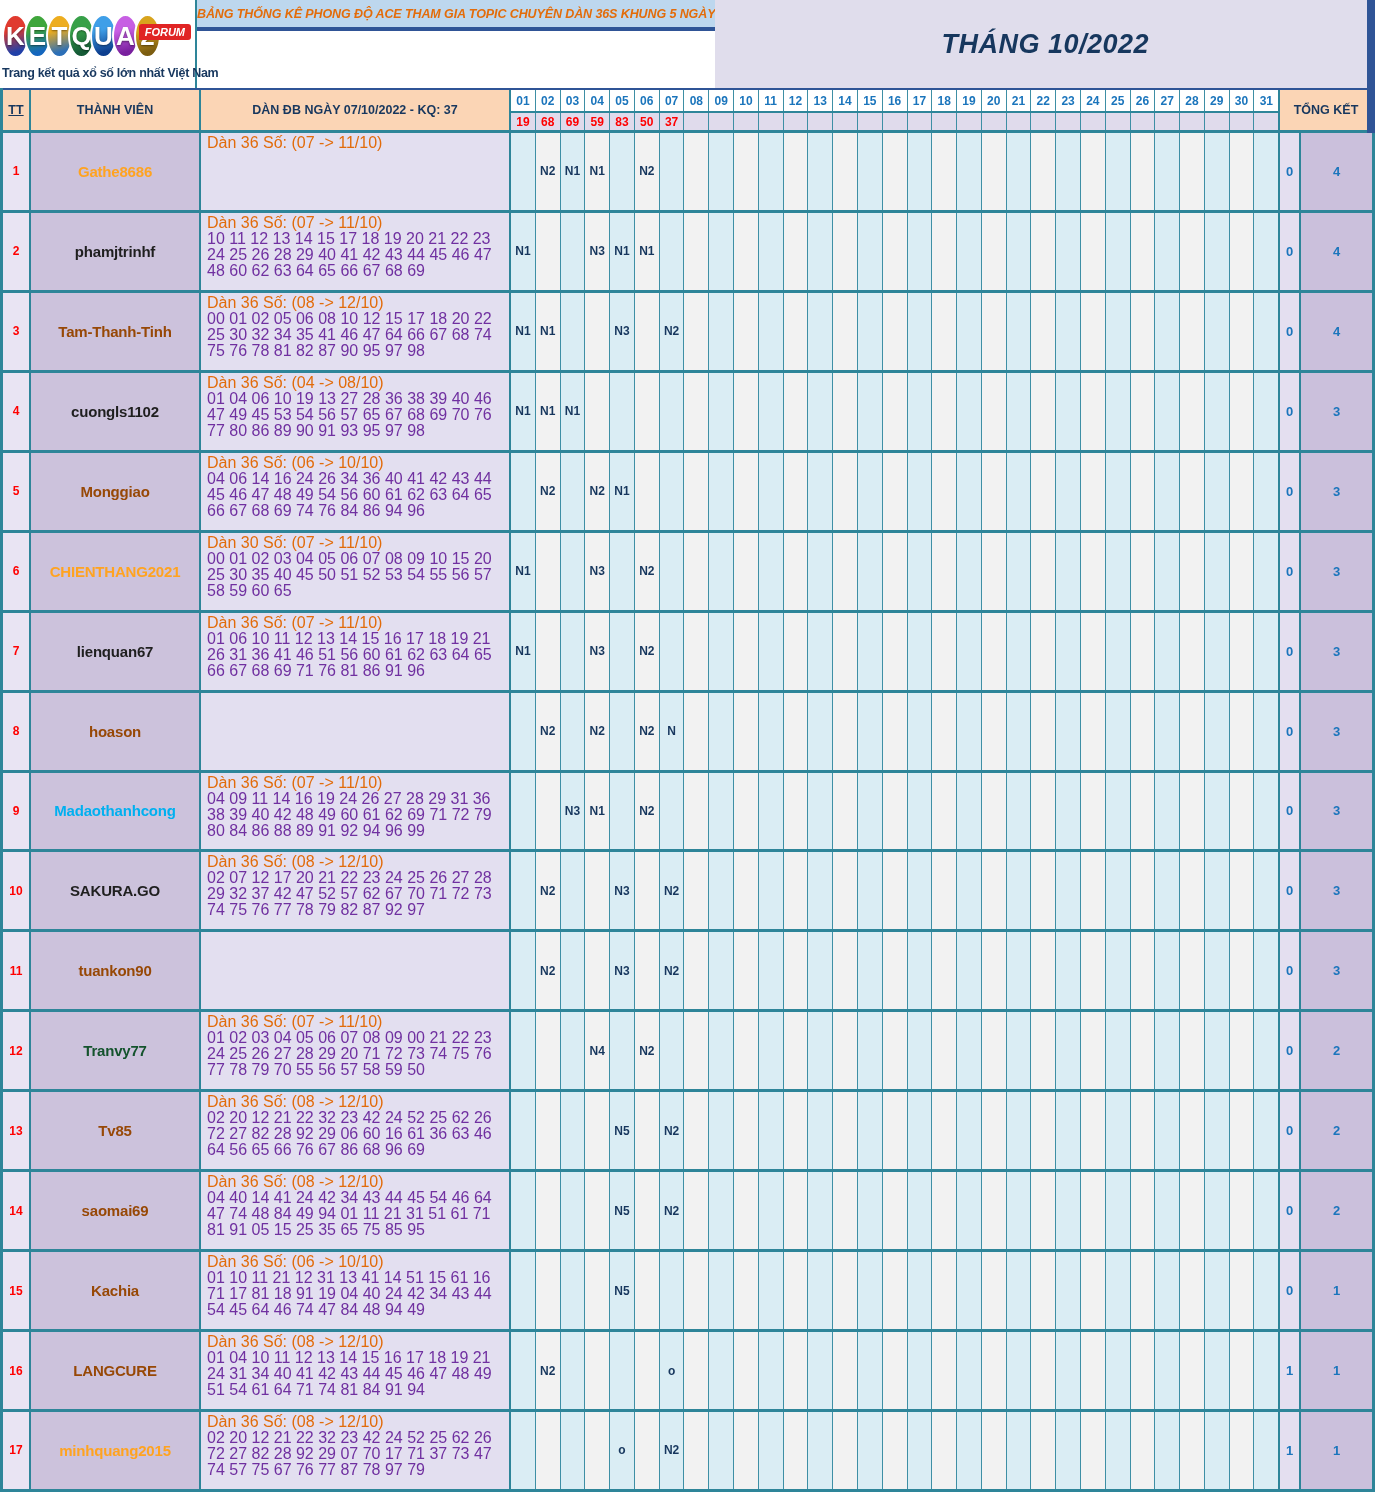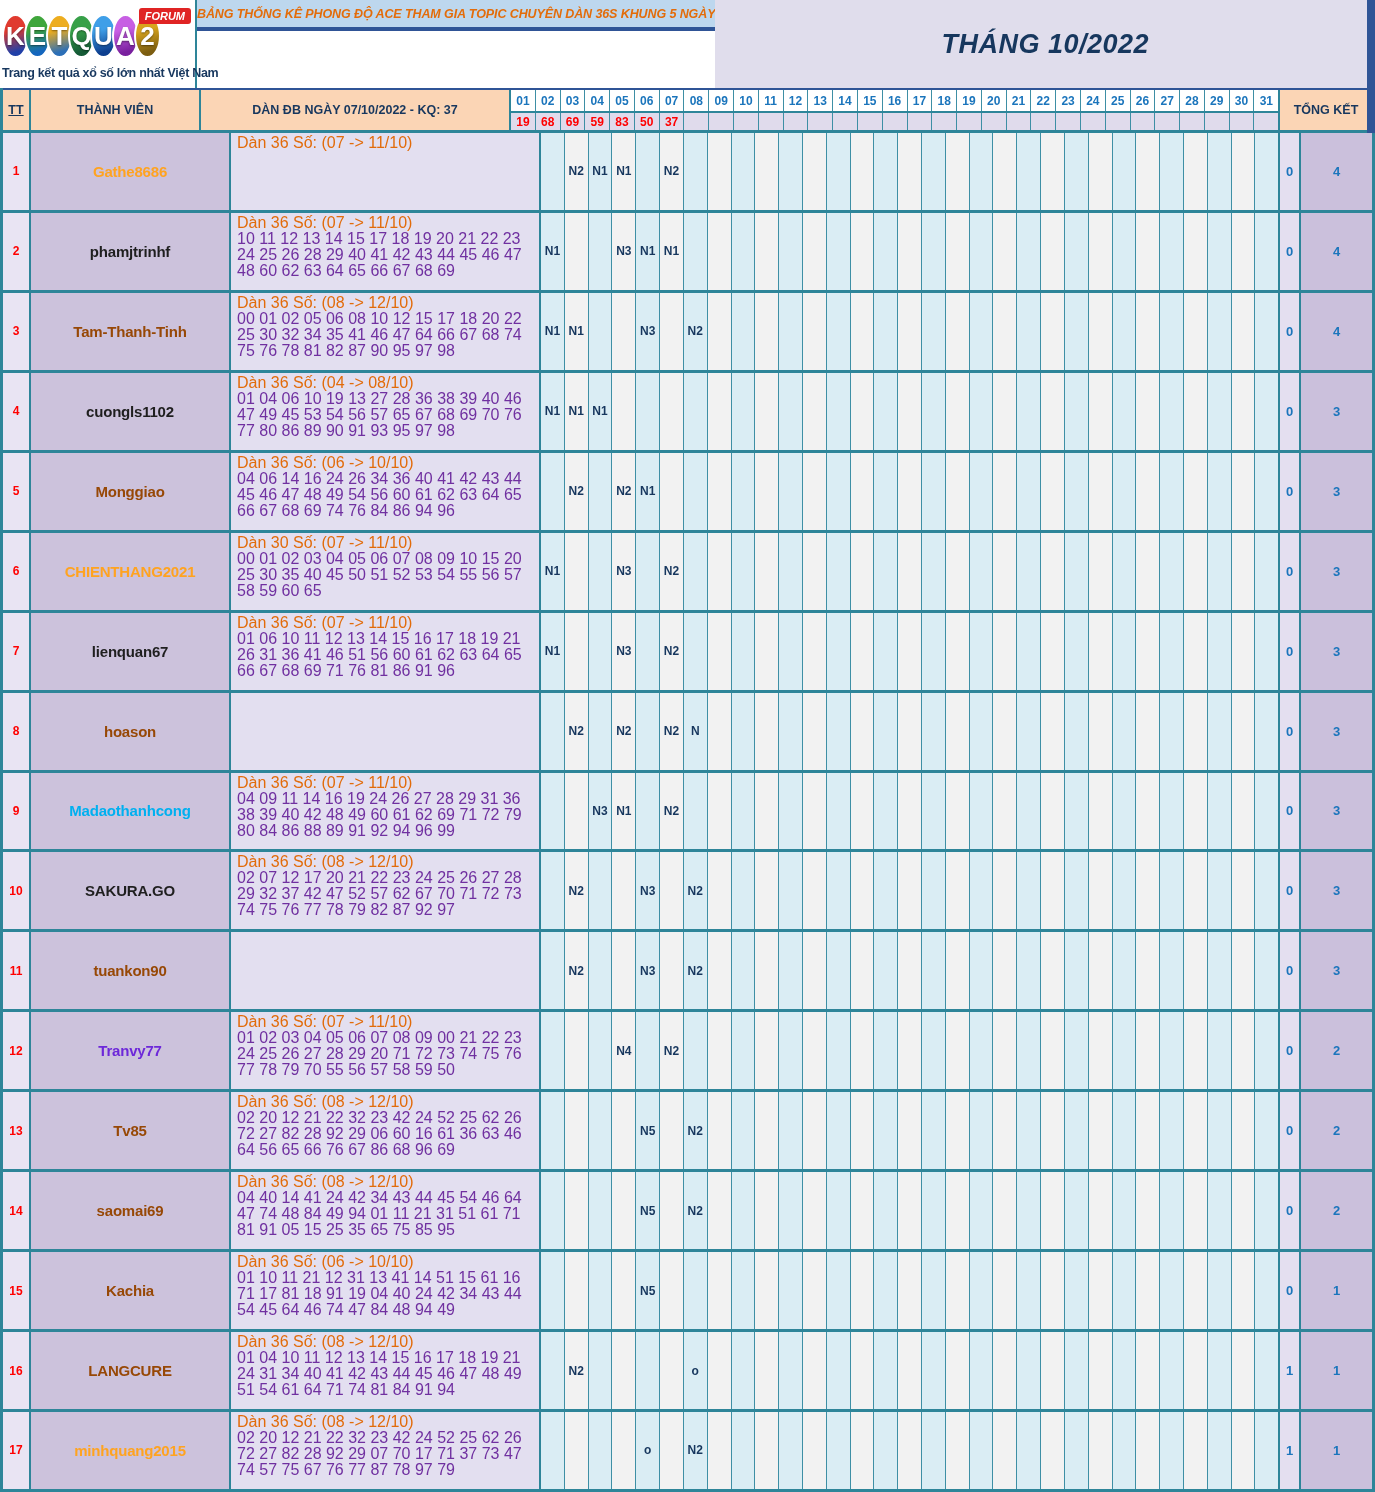--- a/index.html
+++ b/index.html
@@ -8,21 +8,21 @@
 
   
   .top { display:flex; height:88px; position:relative; }
   .logo-cell { width:197px; background:#fff; border-right:2px solid #2E8599; padding:6px 2px 0 2px; }
   .logo-row { display:flex; align-items:flex-start; position:relative; height:56px; }
   .letters { display:flex; margin-top:8px; }
   .lt { width:27px; height:44px; border-radius:50%; color:#fff; font-weight:bold; font-size:26px;
         display:flex; align-items:center; justify-content:center; margin-left:-5px;
         border:2px solid #fff; text-shadow:0 1px 2px rgba(0,0,0,.45); }
   .lt:first-child { margin-left:0; }
-  .forum-badge { position:absolute; right:2px; top:2px; background:#E02424; color:#fff;
+  .forum-badge { position:absolute; right:2px; top:18px; background:#E02424; color:#fff;
         font-style:italic; font-weight:bold; font-size:11px; padding:2px 6px; border-radius:3px 3px 3px 0; }
   .tagline { color:#17375E; font-size:12.5px; font-weight:bold; margin-top:4px; white-space:nowrap; letter-spacing:-0.3px; }
   .head-right { flex:1; display:flex; flex-direction:row;font-style:italic; }
   .title-bar { height:31px; background:#BDD7EE; color:#E36C0A; font-weight:bold; font-size:12.5px;
         display:flex; align-items:center; justify-content:center; border-bottom:4px solid #2F5496; letter-spacing:-0.1px; }
   .month-band { flex:1; background:#E0DDEC; color:#17375E; font-weight:bold; font-size:27px;
         display:flex; align-items:center; justify-content:center; letter-spacing:0.5px; }
   .navy-strip { position:absolute; right:0; top:0; width:8px; height:133px; background:#2F5496; z-index:5; }
 
   
@@ -41,21 +41,21 @@
   .day-h:last-child, .kq-c:last-child { border-right:none; }
   .day-h { color:#1B75BC; }
   .kq-c { color:#FF0000; }
   .ch-tk { width:92px; border-right:none; }
 
   .tbody { display:flex; flex-direction:column; height:1359px; border-bottom:3px solid #2E8599; }
   .trow { flex:1; display:flex; border-bottom:3px solid #2E8599; }
   .trow:last-child { border-bottom:none; }
   .c-tt { width:28px; background:#E9E4F3; color:#FF0000; font-weight:bold; font-size:12px;
         display:flex; align-items:center; justify-content:center; border-right:2px solid #2E8599; }
-  .c-member { width:200px; background:#CCC2DC; font-weight:bold; font-size:15px;
+  .c-member { width:170px; background:#CCC2DC; font-weight:bold; font-size:15px;
         display:flex; align-items:center; justify-content:center; border-right:2px solid #2E8599;
         letter-spacing:-0.2px; }
   .c-dan { width:310px; background:#E3DFF0; border-right:2px solid #2E8599; padding:2px 5px 0 6px;
         font-size:16px; line-height:16px; overflow:hidden; }
   .dan-h { color:#E26B0A; }
   .dan-n { color:#7030A0; }
   .c-days { flex:1; display:flex; border-right:2px solid #2E8599;text-align:right; }
   .day-cell { flex:1; border-right:1px solid #3E8FA5; display:flex; align-items:center; justify-content:center;
         color:#17375E; font-weight:bold; font-size:12px; }
   .day-cell:last-child { border-right:none; }
@@ -636,21 +636,21 @@
             <div class="day-cell day-even"></div>
             <div class="day-cell day-odd"></div>
             <div class="day-cell day-even"></div>
             <div class="day-cell day-odd"></div>
           </div>
           <div class="c-tk1">0</div>
           <div class="c-tk2">3</div>
         </div>
         <div class="trow">
           <div class="c-tt">12</div>
-          <div class="c-member" style="color: #6d28d9;">Tranvy77</div>
+          <div class="c-member" style="color: #14532d;">Tranvy77</div>
           <div class="c-dan">
             <div class="dan-h">Dàn 36 Số: (07 -&gt; 11/10)</div>
             <div class="dan-n">01 02 03 04 05 06 07 08 09 00 21 22 23 24 25 26 27 28 29 20 71 72 73 74 75 76 77 78 79 70 55 56 57 58 59 50</div>
           </div>
           <div class="c-days">
             <div class="day-cell day-odd"></div>
             <div class="day-cell day-even"></div>
             <div class="day-cell day-odd"></div>
             <div class="day-cell day-even">N4</div>
             <div class="day-cell day-odd"></div>

